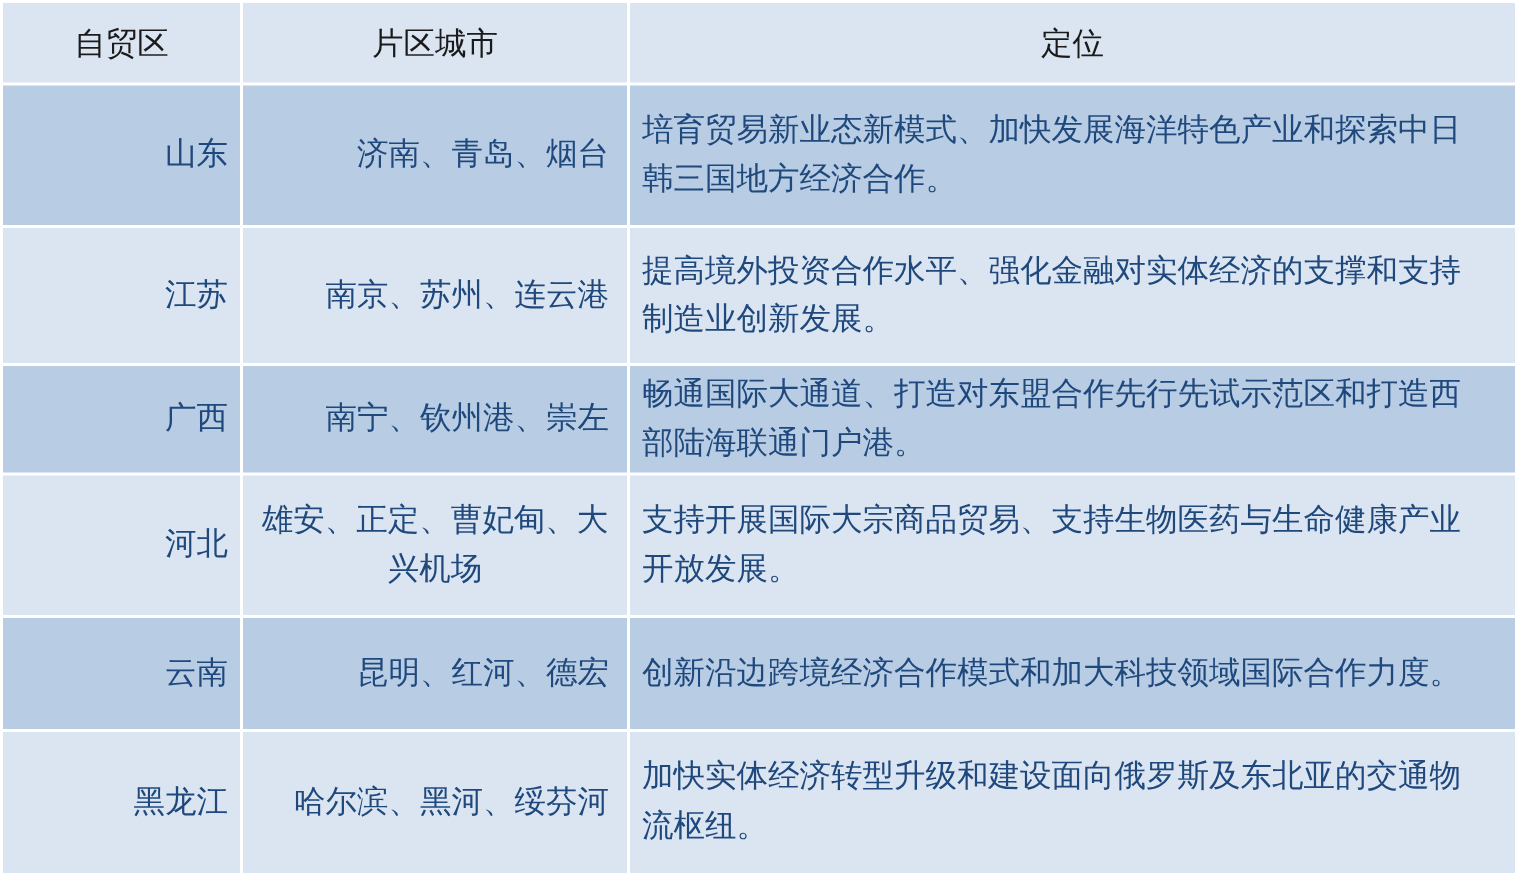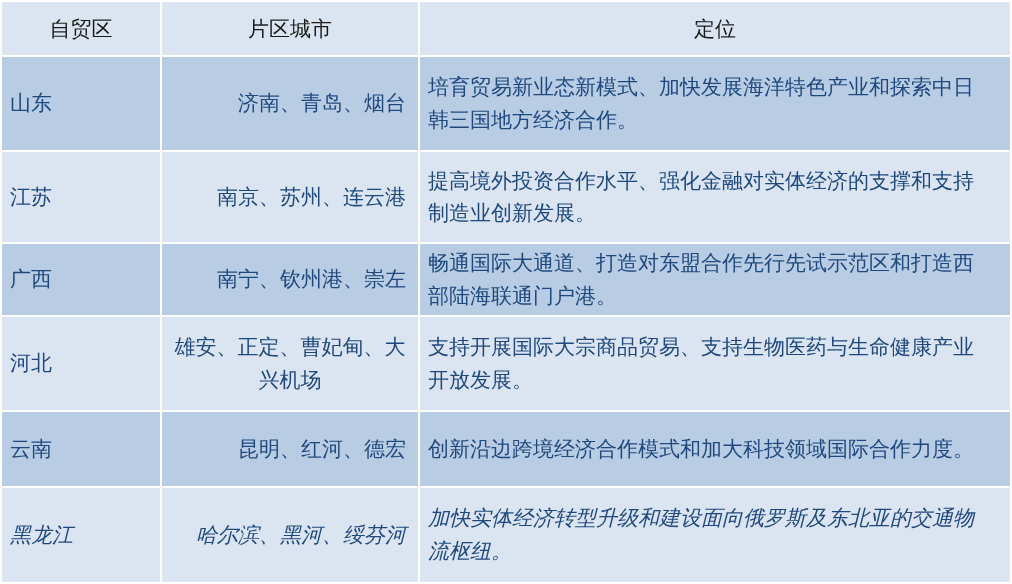--- a/index.html
+++ b/index.html
@@ -35,42 +35,42 @@
   col.c-zone   { width: 158px; }
   col.c-cities { width: 256px; }
   col.c-pos    { width: auto; }
 
   thead tr { height: 53px; }
   tbody tr:nth-child(1) { height: 91px; }
   tbody tr:nth-child(2) { height: 88px; }
   tbody tr:nth-child(3) { height: 69px; }
   tbody tr:nth-child(4) { height: 91px; }
   tbody tr:nth-child(5) { height: 72px; }
-  tbody tr:nth-child(6) { height: 92px; font-style: italic; }
+  tbody tr:nth-child(6) { height: 92px; }
 
   th {
     background: var(--header-bg);
     color: var(--header-text);
     font-size: 21px;
     font-weight: 400;
     text-align: center;
     vertical-align: middle;
     padding: 0 4px;
   }
   td {
     font-size: 21px;
     color: var(--body-text);
     vertical-align: middle;
     line-height: 1.55;
     padding: 0 8px;
   }
   tbody tr:nth-child(odd) td  { background: var(--row-dark-bg); }
   tbody tr:nth-child(even) td { background: var(--row-light-bg); }
 
-  td.zone   { text-align: left; }
+  td.zone   { text-align: right; }
   td.cities { text-align: right; padding: 0 12px; }
   td.positioning { text-align: left; padding: 2px 20px 2px 8px; }
   
   tbody tr:nth-child(4) td.cities { text-align: center; }
 </style>
 </head>
 <body>
 
 <div class="stage">
   <table class="ftz-table">

